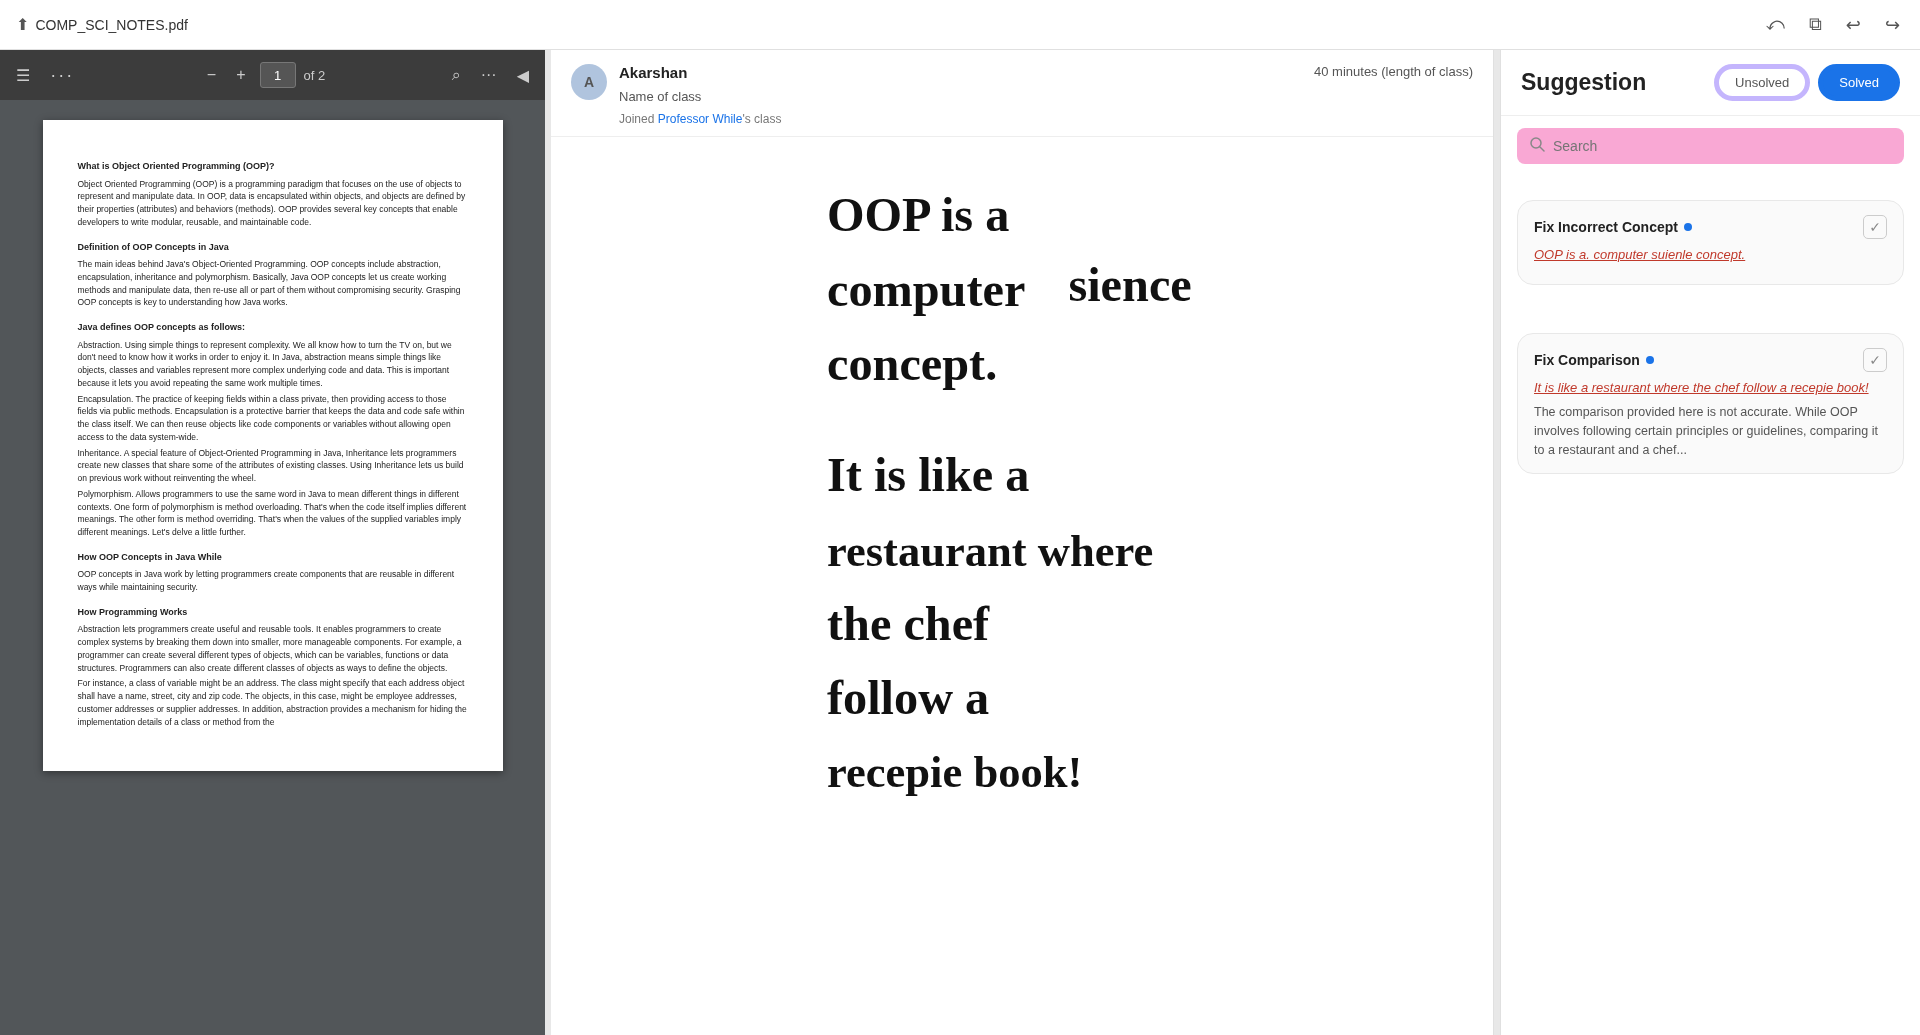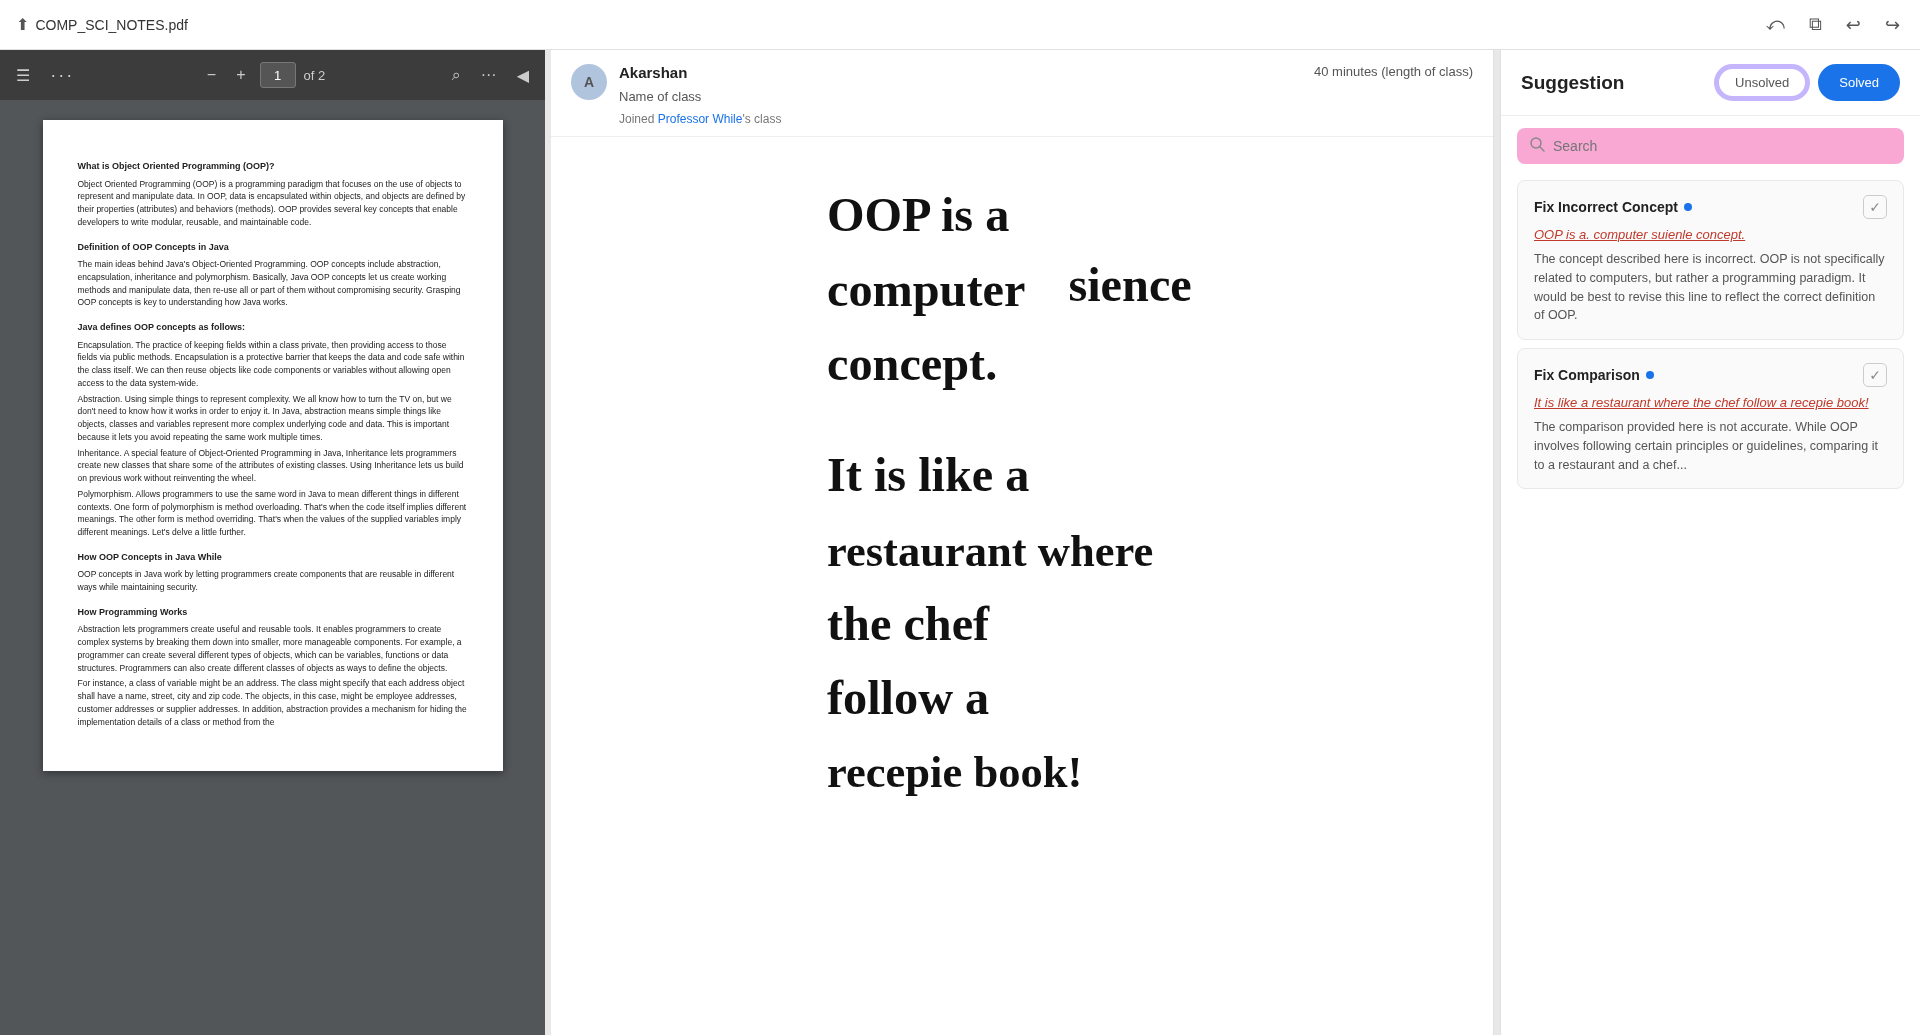--- a/index.html
+++ b/index.html
@@ -140,21 +140,21 @@
       flex-direction: column;
       flex-shrink: 0;
     }
     .suggestions-header {
       padding: 14px 20px;
       border-bottom: 1px solid #eee;
       display: flex;
       align-items: center;
       justify-content: space-between;
     }
-    .suggestions-title { font-size: 19px; font-weight: 600; color: #222; }
+    .suggestions-title { font-size: 23px; font-weight: 600; color: #222; }
     .suggestions-tabs { display: flex; gap: 8px; }
     .tab-btn {
       padding: 6px 16px;
       border-radius: 20px;
       border: 5px solid #c4b5fd;
       background: #fff;
       font-size: 13px;
       cursor: pointer;
       color: #555;
     }
@@ -172,23 +172,23 @@
       border: none;
       background: transparent;
       font-size: 14px;
       color: #333;
       outline: none;
       flex: 1;
     }
     .search-icon-svg { color: #888; font-size: 16px; }
 
     .suggestion-card {
-      margin: 4px 16px;
+      margin: 24px 16px;
       border: 1px solid #e8e8e8;
-      border-radius: 8px;
+      border-radius: 16px;
       padding: 14px 16px;
       background: #fafafa;
       position: relative;
     }
     .suggestion-card-header {
       display: flex;
       align-items: center;
       justify-content: space-between;
       margin-bottom: 8px;
     }
@@ -264,22 +264,22 @@
       <span class="pdf-toolbar-icon">◀</span>
     </div>
 
     <div class="pdf-content">
       <div class="pdf-page">
         <h3>What is Object Oriented Programming (OOP)?</h3>
         <p>Object Oriented Programming (OOP) is a programming paradigm that focuses on the use of objects to represent and manipulate data. In OOP, data is encapsulated within objects, and objects are defined by their properties (attributes) and behaviors (methods). OOP provides several key concepts that enable developers to write modular, reusable, and maintainable code.</p>
         <h3>Definition of OOP Concepts in Java</h3>
         <p>The main ideas behind Java's Object-Oriented Programming. OOP concepts include abstraction, encapsulation, inheritance and polymorphism. Basically, Java OOP concepts let us create working methods and manipulate data, then re-use all or part of them without compromising security. Grasping OOP concepts is key to understanding how Java works.</p>
         <h3>Java defines OOP concepts as follows:</h3>
+        <p>Abstraction. Using simple things to represent complexity. We all know how to turn the TV on, but we don't need to know how it works in order to enjoy it. In Java, abstraction means simple things like objects, classes and variables represent more complex underlying code and data. This is important because it lets you avoid repeating the same work multiple times.</p>
         <p>Encapsulation. The practice of keeping fields within a class private, then providing access to those fields via public methods. Encapsulation is a protective barrier that keeps the data and code safe within the class itself. We can then reuse objects like code components or variables without allowing open access to the data system-wide.</p>
-        <p>Abstraction. Using simple things to represent complexity. We all know how to turn the TV on, but we don't need to know how it works in order to enjoy it. In Java, abstraction means simple things like objects, classes and variables represent more complex underlying code and data. This is important because it lets you avoid repeating the same work multiple times.</p>
         <p>Inheritance. A special feature of Object-Oriented Programming in Java, Inheritance lets programmers create new classes that share some of the attributes of existing classes. Using Inheritance lets us build on previous work without reinventing the wheel.</p>
         <p>Polymorphism. Allows programmers to use the same word in Java to mean different things in different contexts. One form of polymorphism is method overloading. That's when the code itself implies different meanings. The other form is method overriding. That's when the values of the supplied variables imply different meanings. Let's delve a little further.</p>
         <h3>How OOP Concepts in Java While</h3>
         <p>OOP concepts in Java work by letting programmers create components that are reusable in different ways while maintaining security.</p>
         <h3>How Programming Works</h3>
         <p>Abstraction lets programmers create useful and reusable tools. It enables programmers to create complex systems by breaking them down into smaller, more manageable components. For example, a programmer can create several different types of objects, which can be variables, functions or data structures. Programmers can also create different classes of objects as ways to define the objects.</p>
         <p>For instance, a class of variable might be an address. The class might specify that each address object shall have a name, street, city and zip code. The objects, in this case, might be employee addresses, customer addresses or supplier addresses. In addition, abstraction provides a mechanism for hiding the implementation details of a class or method from the</p>
       </div>
     </div>
   </div>
@@ -352,21 +352,20 @@
 
     <div class="suggestion-card">
       <div class="suggestion-card-header">
         <div class="suggestion-card-title">
           <span>Fix Incorrect Concept</span>
           <span class="dot"></span>
         </div>
         <div class="check-icon">✓</div>
       </div>
       <div class="suggestion-quote">OOP is a. computer suienle concept.</div>
-      <div class="suggestion-text">The concept described here is incorrect. OOP is not specifically related to computers, but rather a programming paradigm. It would be best to revise this line to reflect the correct definition of OOP.</div>
     </div>
 
     <div class="suggestion-card">
       <div class="suggestion-card-header">
         <div class="suggestion-card-title">
           <span>Fix Comparison</span>
           <span class="dot"></span>
         </div>
         <div class="check-icon">✓</div>
       </div>

